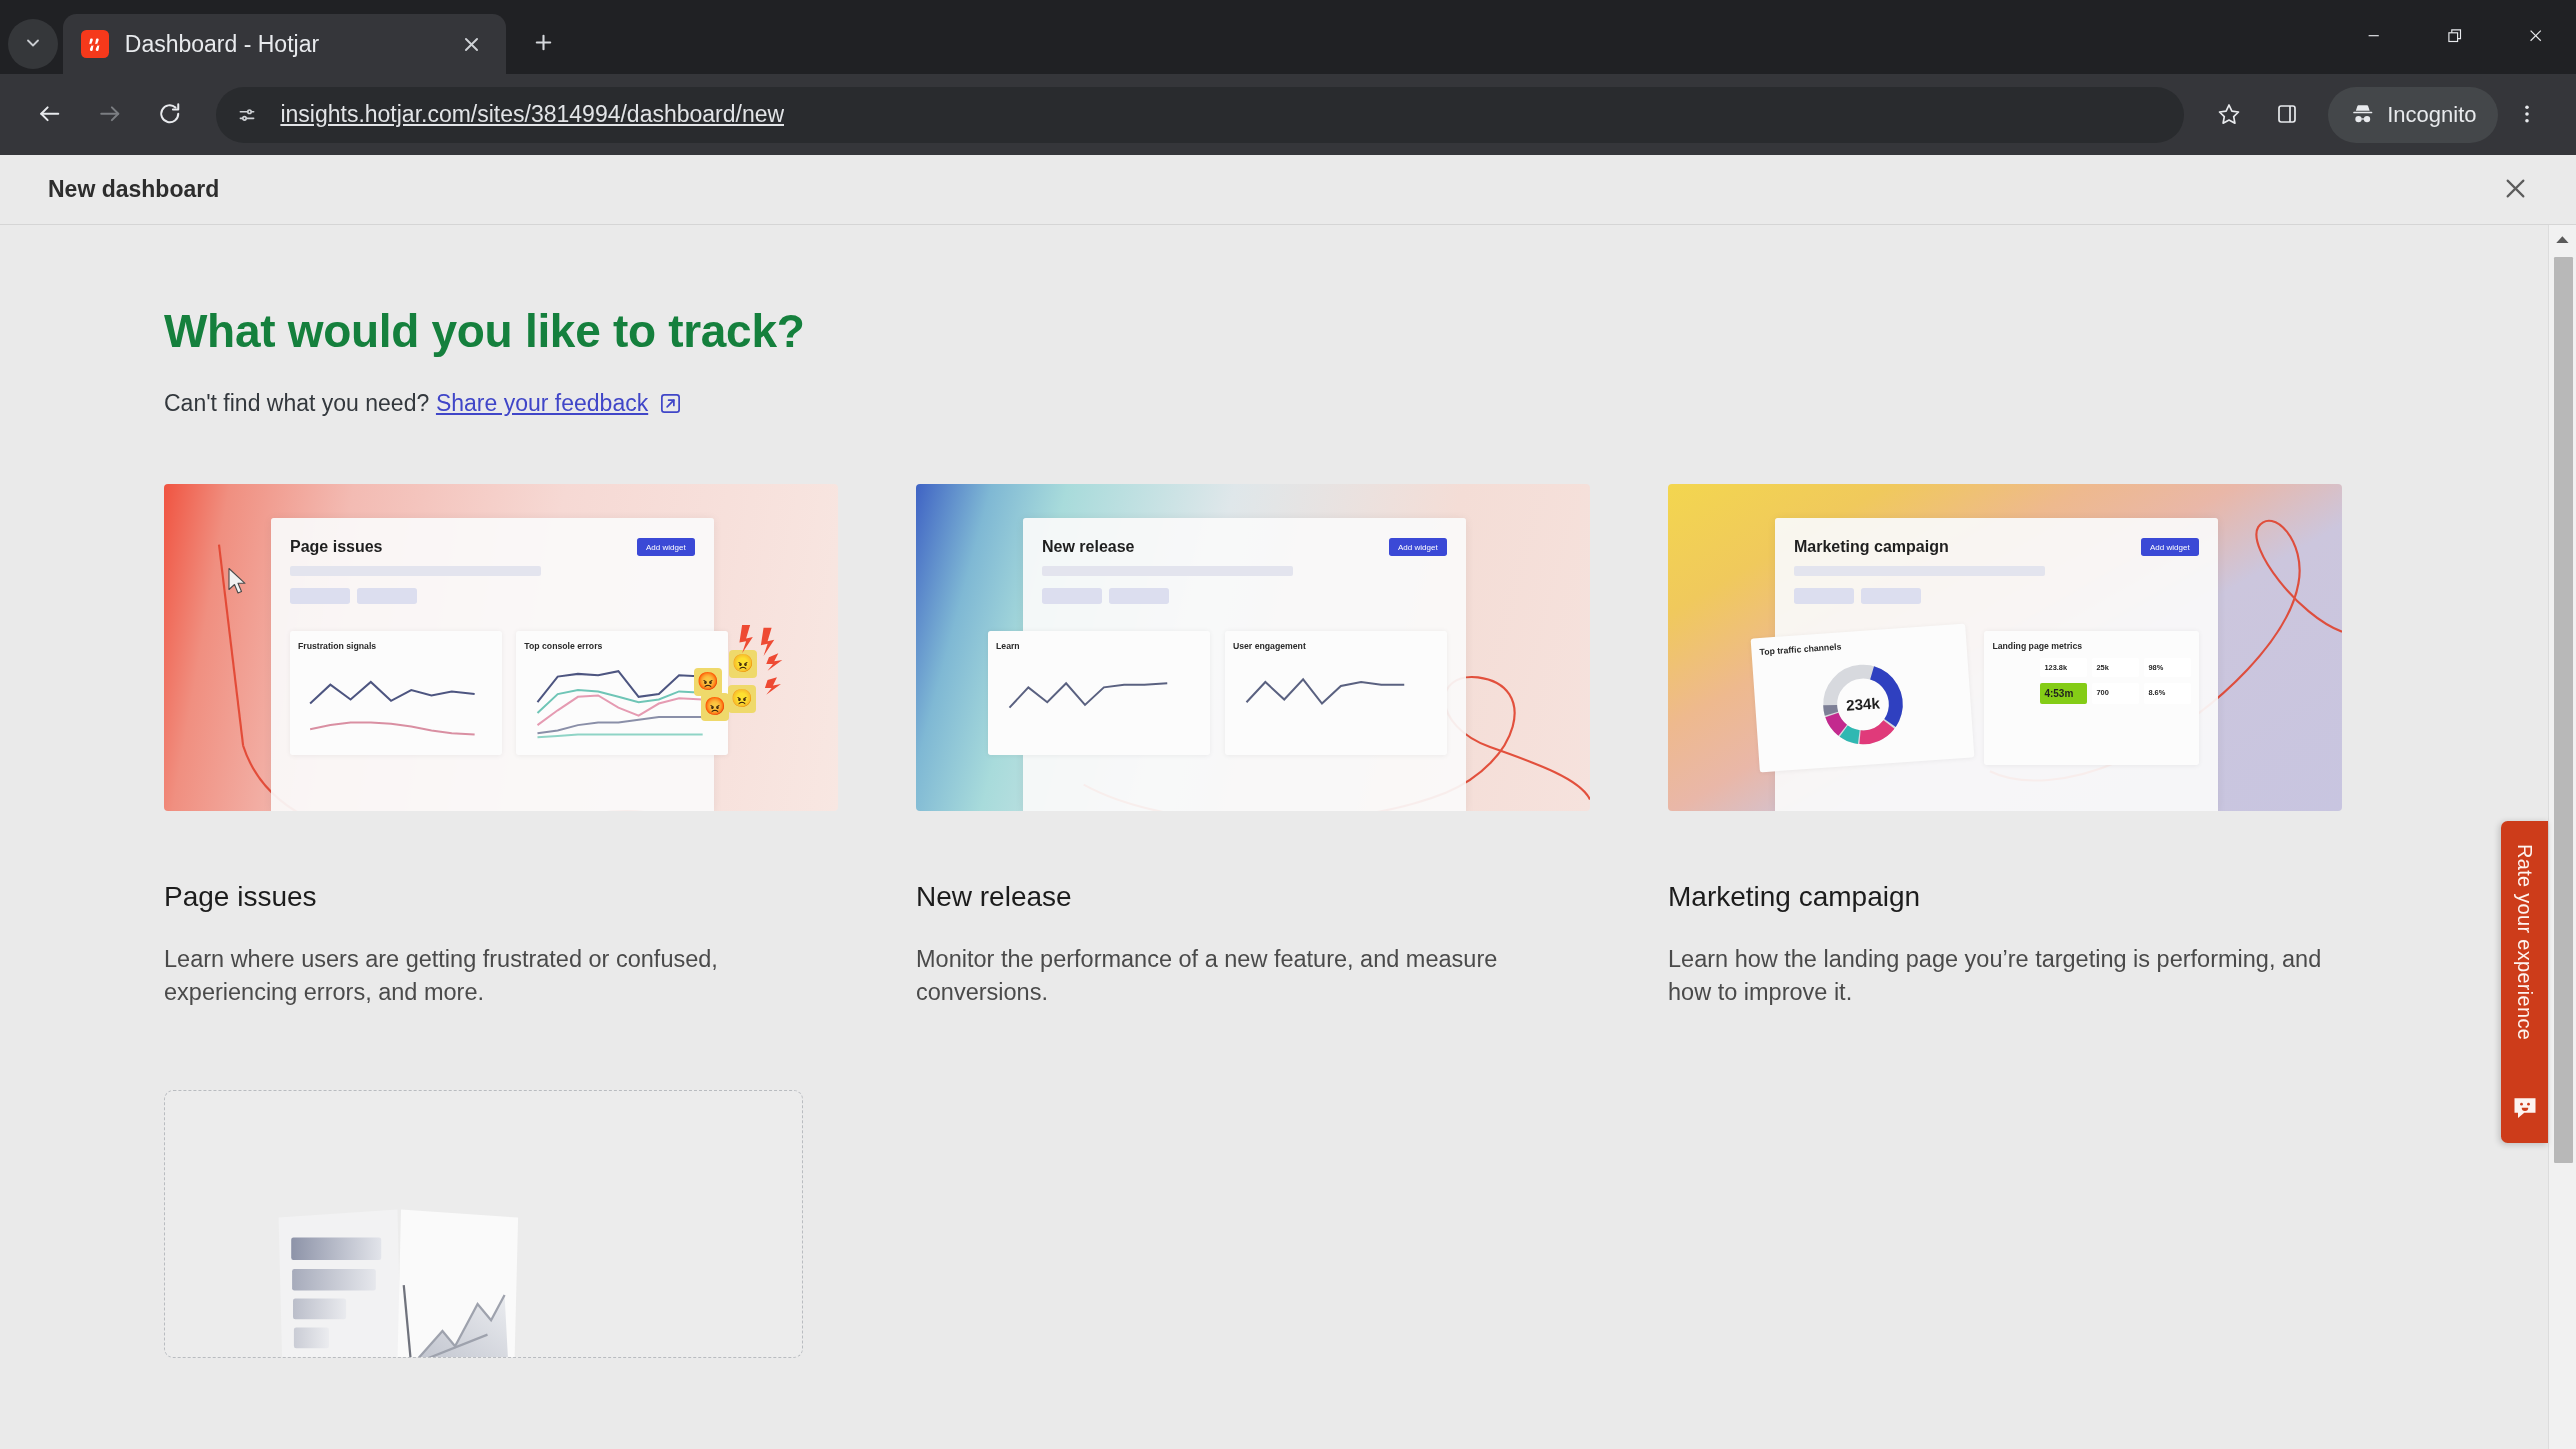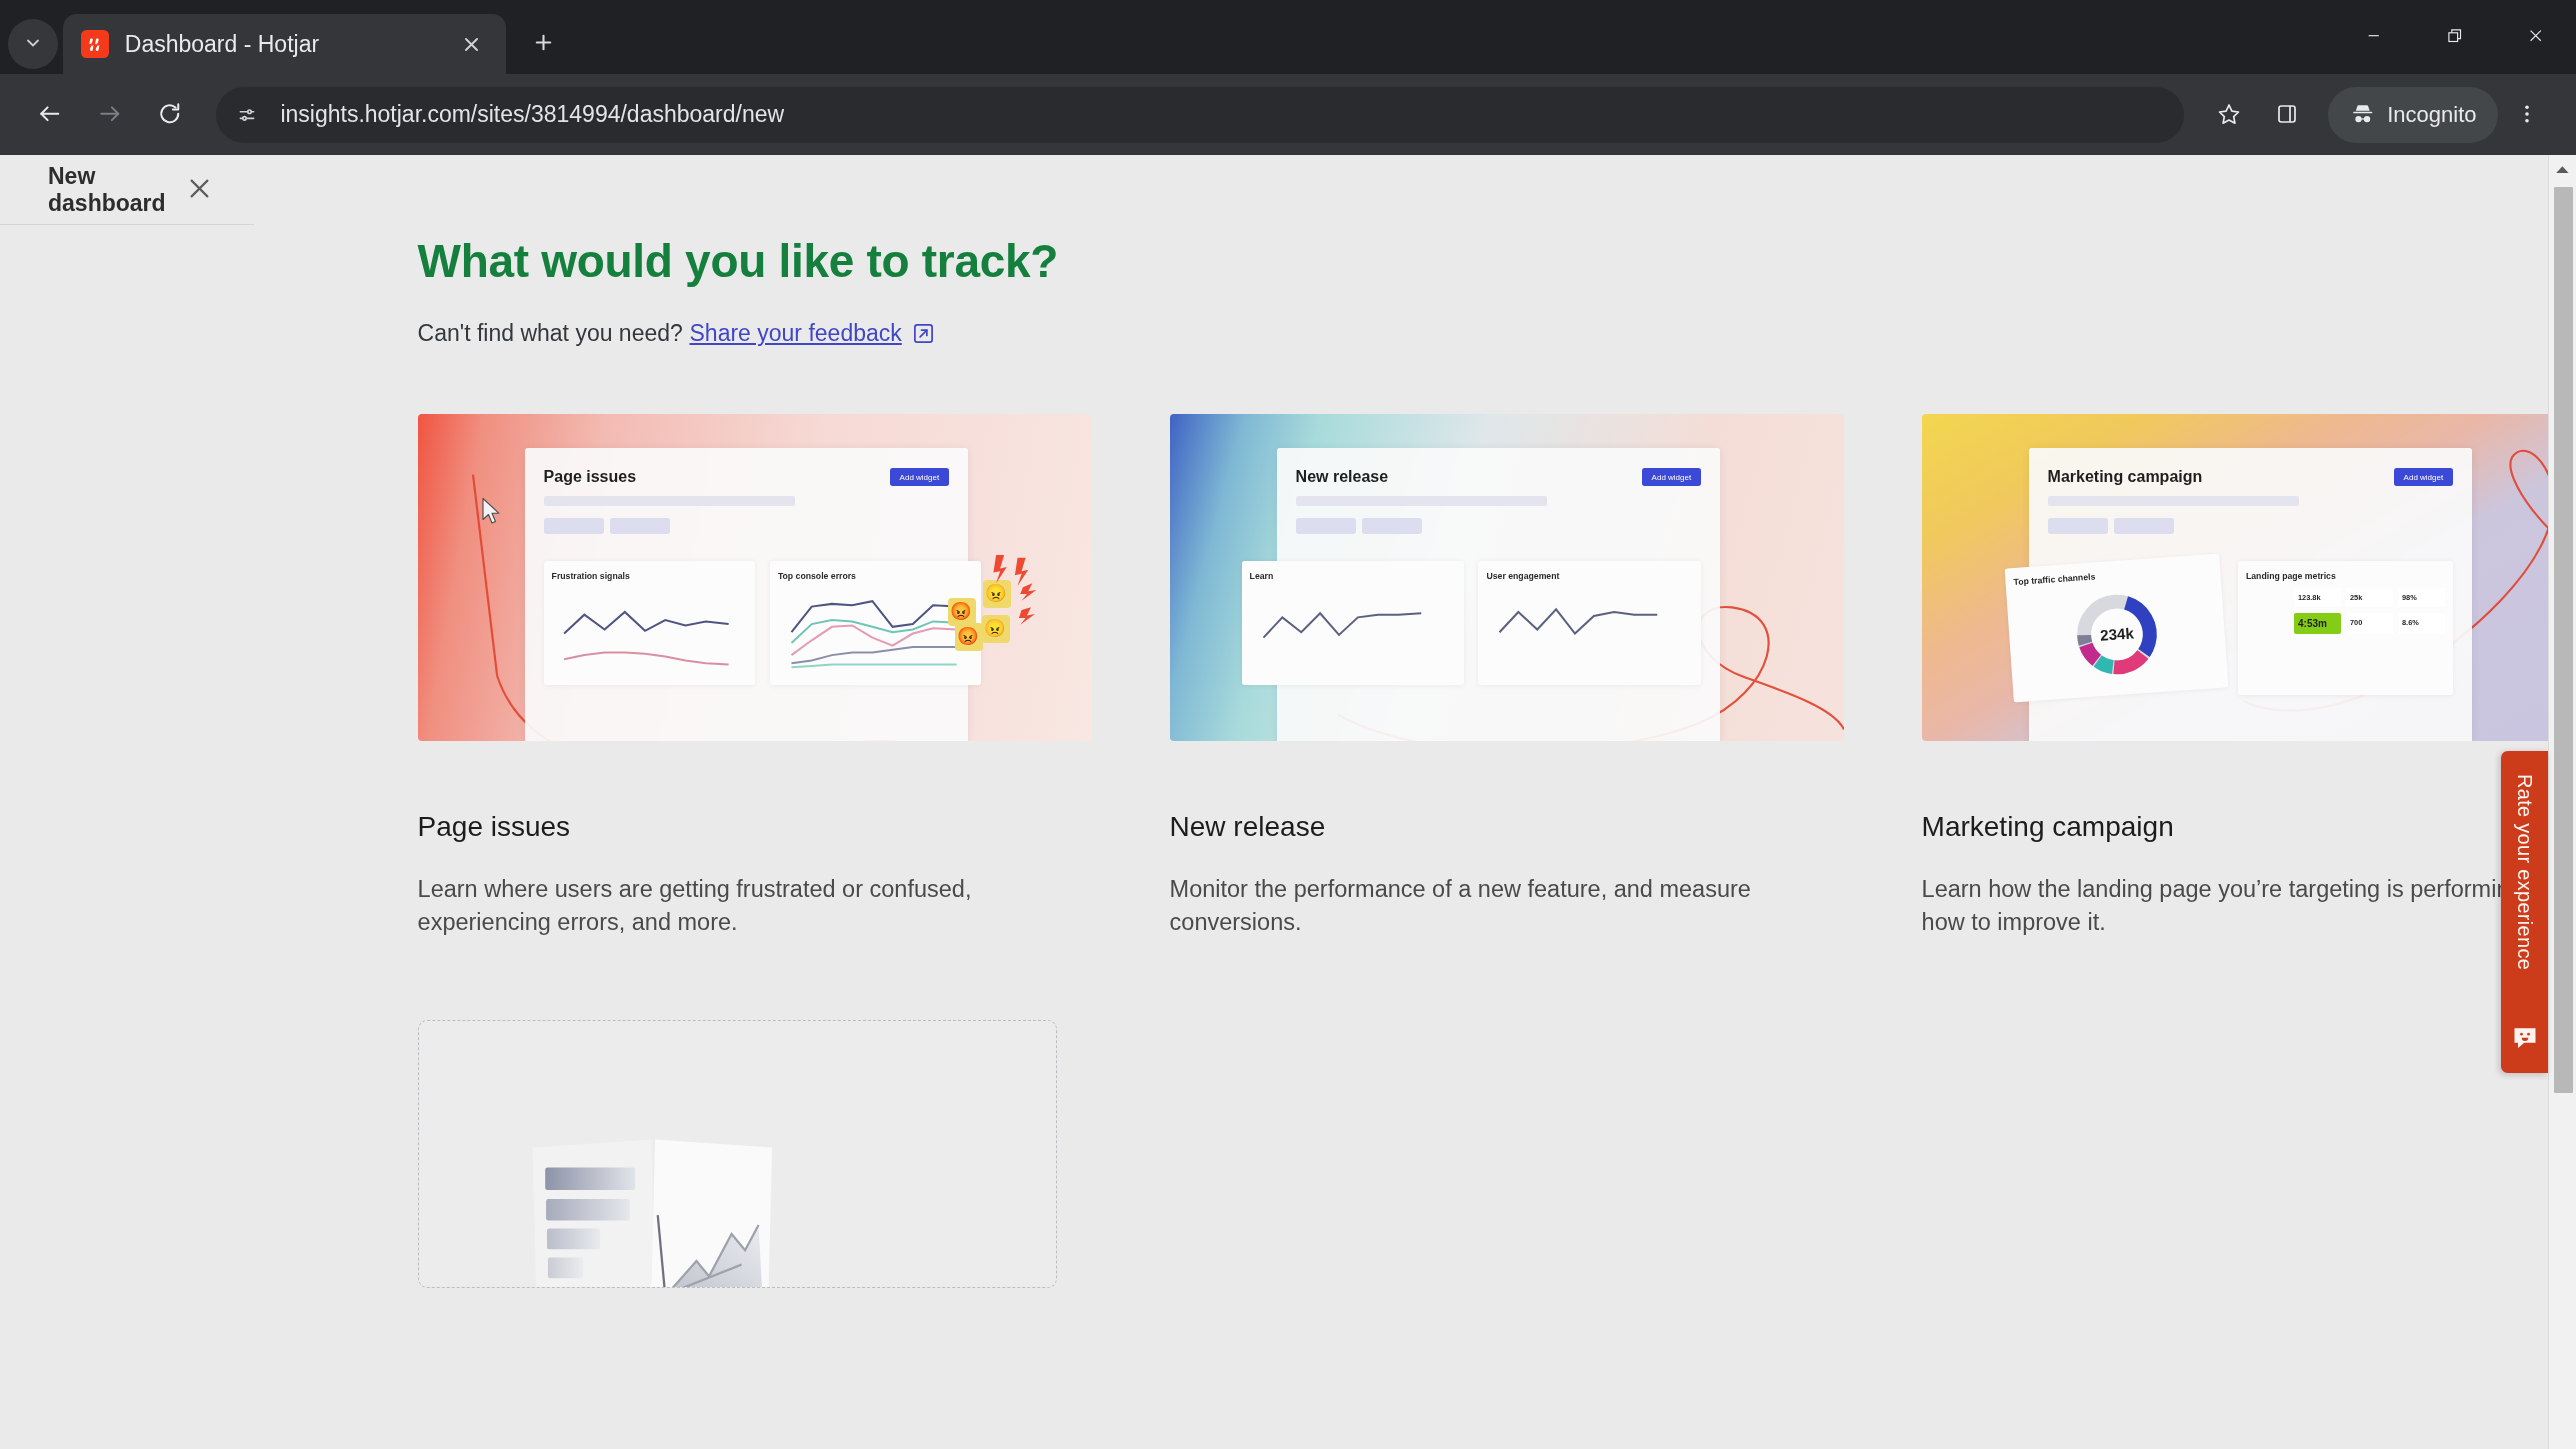--- a/index.html
+++ b/index.html
@@ -86,42 +86,42 @@
     min-width: 0;
   }
   .omni-icon {
     width: 43px; height: 43px; border-radius: 670px;
     display: flex; align-items: center; justify-content: center;
     color: #cfd2d6; flex: 0 0 43px;
   }
   .omni-icon svg { width: 20px; height: 20px; }
   .omni-url {
     color: #e2e4e7; font-size: 23px; margin-left: 12px;
-    white-space: nowrap; overflow: hidden; text-overflow: ellipsis;
+    white-space: nowrap; overflow: hidden; text-overflow: ellipsis; text-decoration: underline;
   }
 
   .tb-icon {
     width: 58px; height: 58px; border-radius: 670px;
     display: flex; align-items: center; justify-content: center;
     color: #e8eaed; flex: 0 0 58px;
   }
   .tb-icon svg { width: 24px; height: 24px; }
 
   .incognito-chip {
     height: 56px; border-radius: 670px; background: #44474a;
     display: flex; align-items: center; padding: 0 21.5px;
     margin-left: 12px; color: #e8eaed; gap: 12px;
   }
   .incognito-chip svg { width: 25.5px; height: 25.5px; }
   .incognito-label { font-size: 22px; white-space: nowrap; }
 
   
   .viewport {
     flex: 1; background: #eaeaea; position: relative; overflow: hidden;
-    display: flex; 
+    display: flex; flex-direction: column;
   }
 
   .pagehead {
     height: 70px; background: #eaeaea;
     display: flex; align-items: center; justify-content: space-between;
     padding: 0 34px 0 48px; border-bottom: 0.7px solid #d5d5d5;
     flex: 0 0 70px;
   }
   .pagehead-title { font-size: 23px; font-weight: bold; color: #2d2d2d; }
   .pagehead-close {

